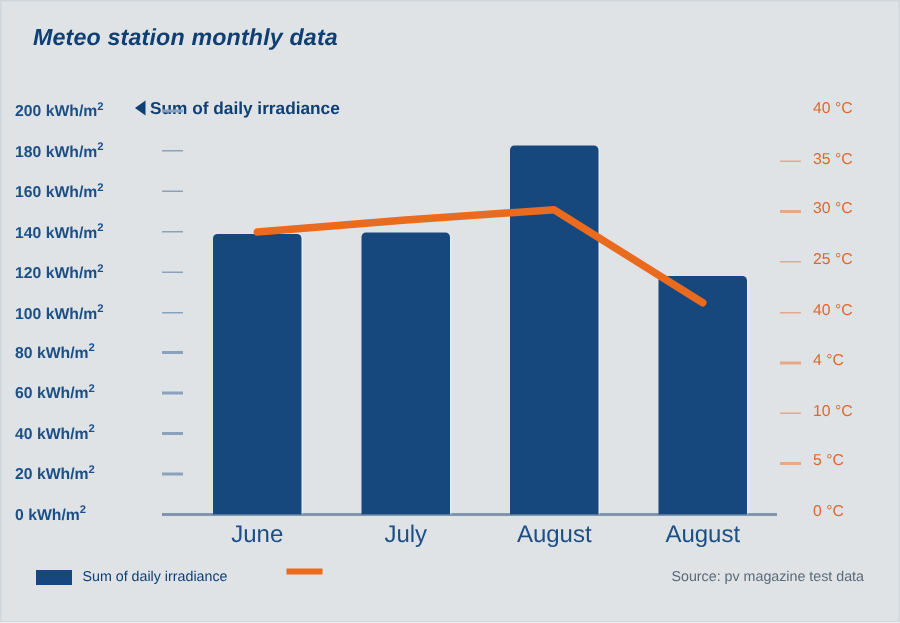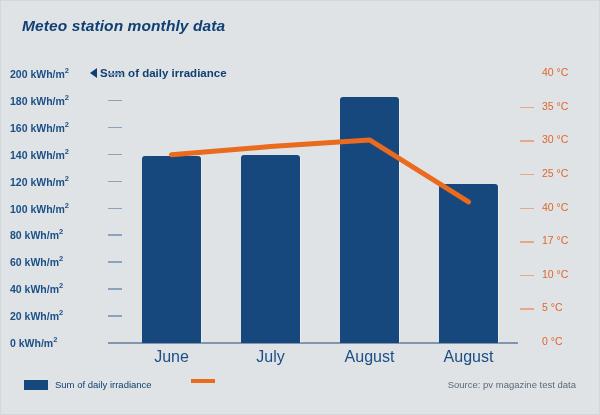--- a/index.html
+++ b/index.html
@@ -232,21 +232,21 @@
     <div id="right-axis">
         <div class="axis-right" style="top: 66px;">40 °C</div>
         <div class="axis-right" style="top: 99.625px;">35 °C</div>
         <div class="tick-right" style="top: 106.625px;"></div>
         <div class="axis-right" style="top: 133.25px;">30 °C</div>
         <div class="tick-right" style="top: 140.25px;"></div>
         <div class="axis-right" style="top: 166.875px;">25 °C</div>
         <div class="tick-right" style="top: 173.875px;"></div>
         <div class="axis-right" style="top: 200.5px;">40 °C</div>
         <div class="tick-right" style="top: 207.5px;"></div>
-        <div class="axis-right" style="top: 234.125px;">17 °C</div>
+        <div class="axis-right" style="top: 234.125px;">4 °C</div>
         <div class="tick-right" style="top: 241.125px;"></div>
         <div class="axis-right" style="top: 267.75px;">10 °C</div>
         <div class="tick-right" style="top: 274.75px;"></div>
         <div class="axis-right" style="top: 301.375px;">5 °C</div>
         <div class="tick-right" style="top: 308.375px;"></div>
         <div class="axis-right" style="top: 335px;">0 °C</div>
       </div>
     <div id="bars">
         <div class="bar" style="left: 142px; top: 156.045px; width: 59px; height: 186.955px; background: rgb(23, 72, 125);"></div>
         <div class="bar" style="left: 241px; top: 154.7px; width: 59px; height: 188.3px; background: rgb(23, 72, 125);"></div>

